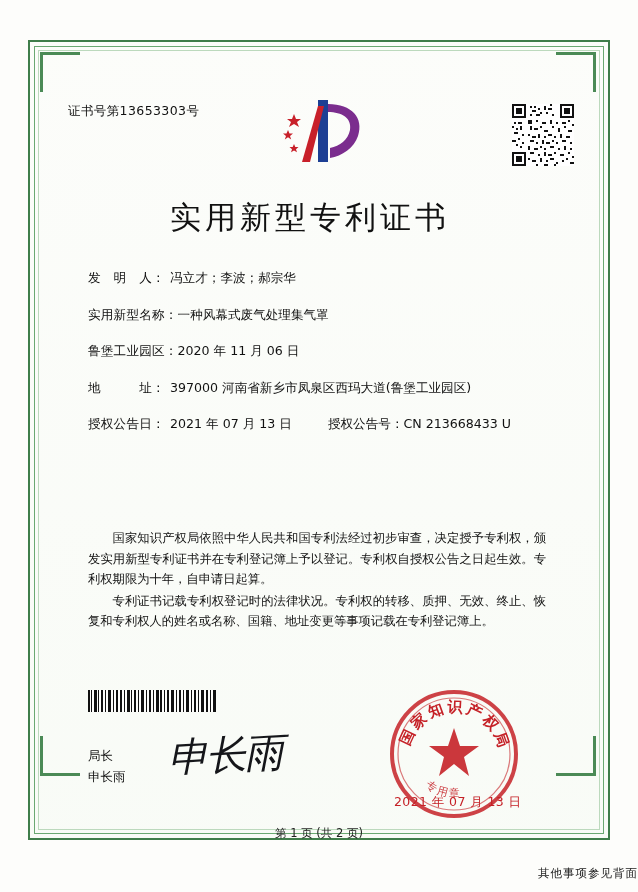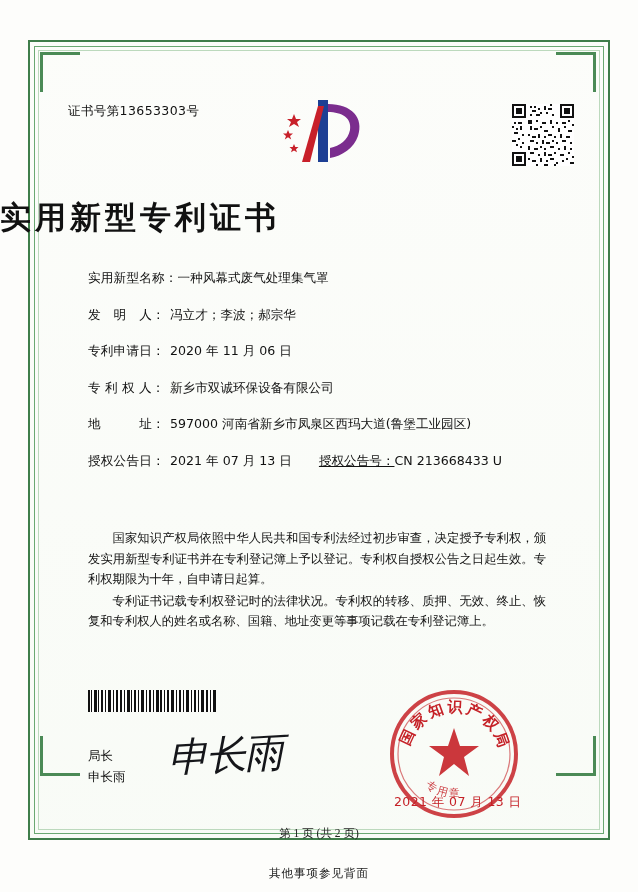--- a/index.html
+++ b/index.html
@@ -95,22 +95,23 @@
     height: 62px;
     background: #fff;
   }
   .qr canvas, .qr svg { display: block; }
 
   .doc-title {
     position: absolute;
     left: 0;
     top: 197px;
     width: 620px;
+    text-align: center;
     font-family: "DejaVu Serif", "Liberation Serif", serif;
-    font-weight: bold;
+    font-weight: normal;
     font-size: 31px;
     letter-spacing: 4px;
     color: #111;
   }
 
   .fields {
     position: absolute;
     left: 88px;
     top: 268px;
     width: 470px;
@@ -125,22 +126,21 @@
   .field-label {
     display: inline-block;
     min-width: 82px;
     letter-spacing: 0.2px;
   }
   .field-value {
     display: inline-block;
   }
   .field-row.two-col .second-label {
     display: inline-block;
-    margin-left: 27px;
-    text-decoration: underline;
+    margin-left: 36px;
   }
 
   .body-text {
     position: absolute;
     left: 88px;
     top: 528px;
     width: 462px;
     font-size: 12.3px;
     line-height: 20.5px;
     text-align: justify;
@@ -203,29 +203,28 @@
   }
 
   .page-num {
     position: absolute;
     left: 0;
     top: 826px;
     width: 638px;
     text-align: center;
     font-size: 11.5px;
     color: #222;
-    font-family: Liberation Serif, serif;
   }
 
   .footnote {
     position: absolute;
     left: 0;
     top: 866px;
     width: 638px;
-    text-align: center;
+    text-align: right;
     font-size: 11.5px;
     color: #222;
     letter-spacing: 1px;
   }
 </style>
 </head>
 <body>
 
 <div class="page">
 
@@ -354,33 +353,30 @@
         <rect x="16" y="30" width="2" height="1"></rect>
           <rect x="21" y="30" width="1" height="1"></rect>
       </g>
     </svg>
   </div>
 
   <div class="doc-title">实用新型专利证书</div>
 
   <div class="fields">
     <div class="field-row">
+      <span class="field-label">发　明　人：</span><span class="field-value">冯立才；李波；郝宗华</span>
+    </div>
+    <div class="field-row">
       <span class="field-label">实用新型名称：</span><span class="field-value">一种风幕式废气处理集气罩</span>
     </div>
     <div class="field-row">
-      <span class="field-label">发　明　人：</span><span class="field-value">冯立才；李波；郝宗华</span>
+      <span class="field-label">鲁堡工业园区：</span><span class="field-value">2020 年 11 月 06 日</span>
     </div>
     <div class="field-row">
-      <span class="field-label">专利申请日：</span><span class="field-value">2020 年 11 月 06 日</span>
-    </div>
-    <div class="field-row">
-      <span class="field-label">专 利 权 人：</span><span class="field-value">新乡市双诚环保设备有限公司</span>
-    </div>
-    <div class="field-row">
-      <span class="field-label">地　　　址：</span><span class="field-value">597000 河南省新乡市凤泉区西玛大道(鲁堡工业园区)</span>
+      <span class="field-label">地　　　址：</span><span class="field-value">397000 河南省新乡市凤泉区西玛大道(鲁堡工业园区)</span>
     </div>
     <div class="field-row two-col">
       <span class="field-label">授权公告日：</span><span class="field-value">2021 年 07 月 13 日</span><span class="second-label">授权公告号：</span><span class="field-value">CN 213668433 U</span>
     </div>
   </div>
 
   <div class="body-text">
     <p>国家知识产权局依照中华人民共和国专利法经过初步审查，决定授予专利权，颁发实用新型专利证书并在专利登记簿上予以登记。专利权自授权公告之日起生效。专利权期限为十年，自申请日起算。</p>
     <p>专利证书记载专利权登记时的法律状况。专利权的转移、质押、无效、终止、恢复和专利权人的姓名或名称、国籍、地址变更等事项记载在专利登记簿上。</p>
   </div>

